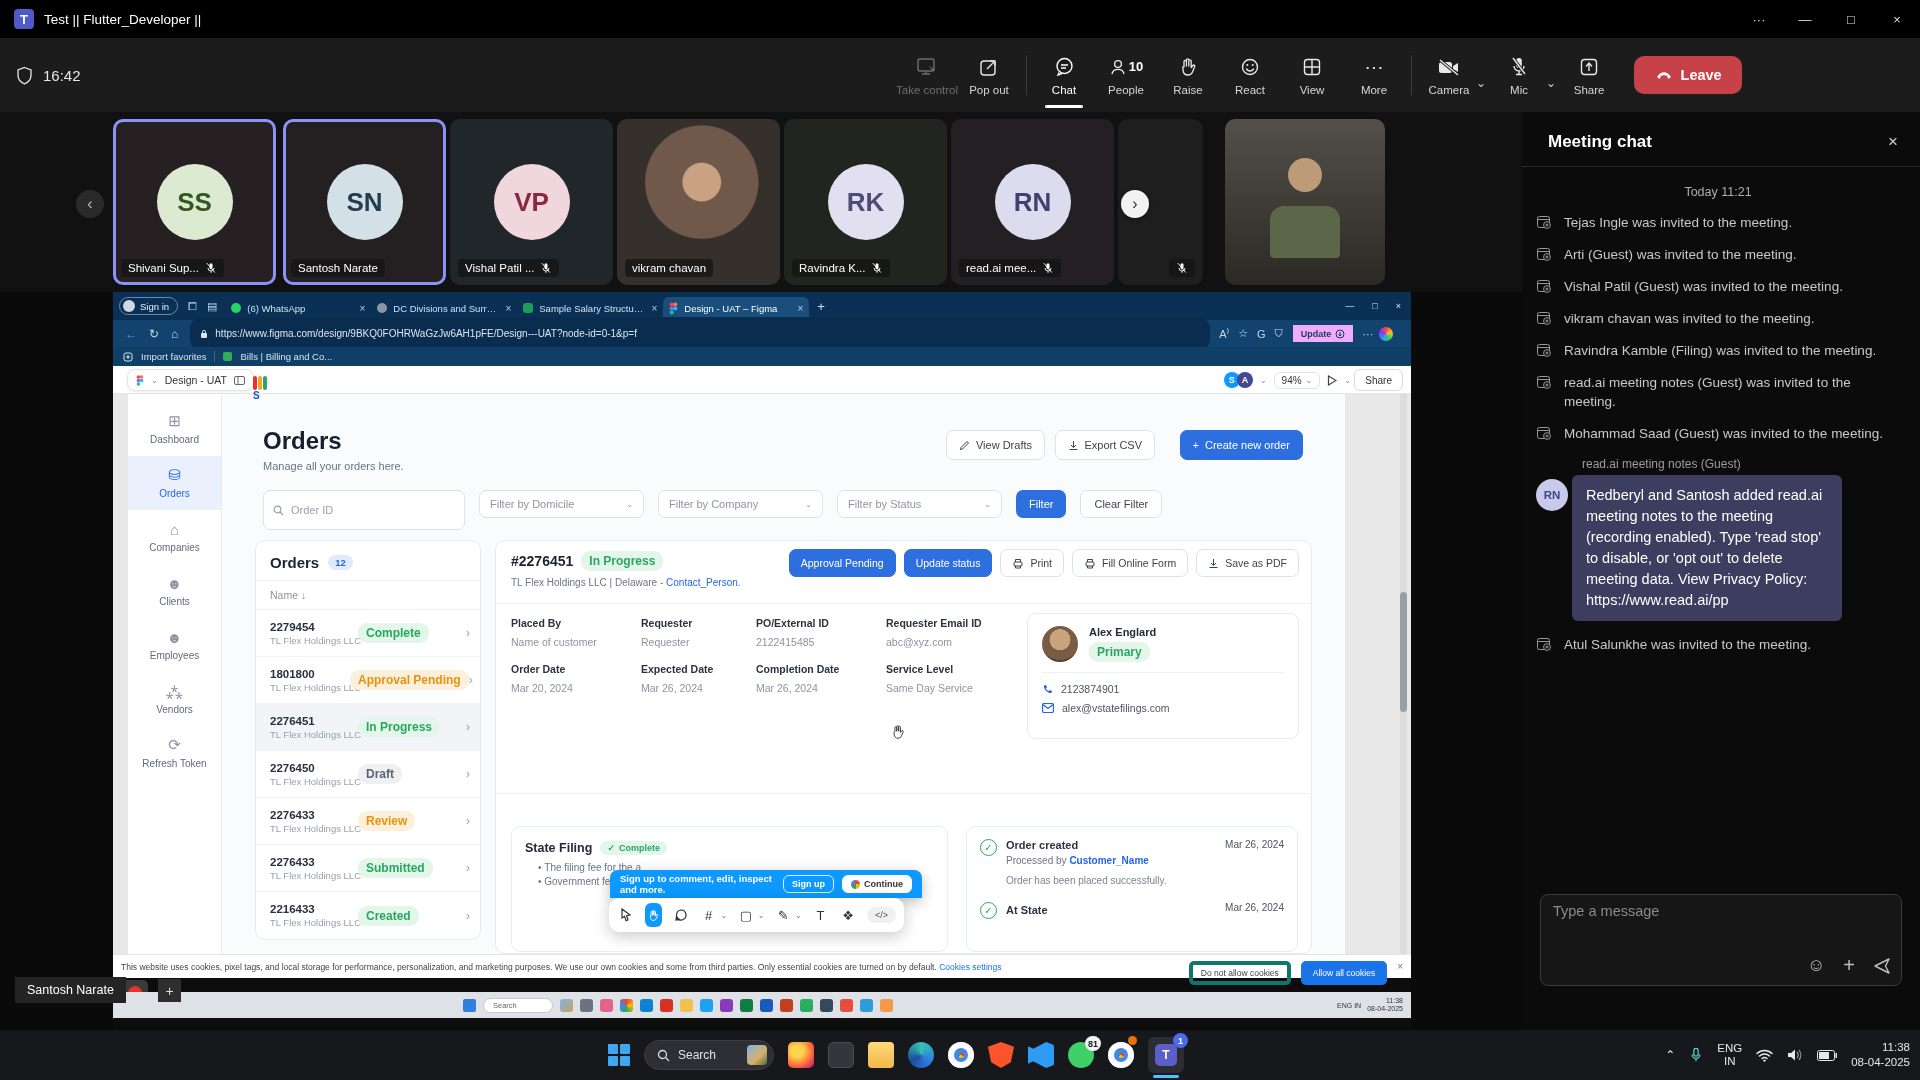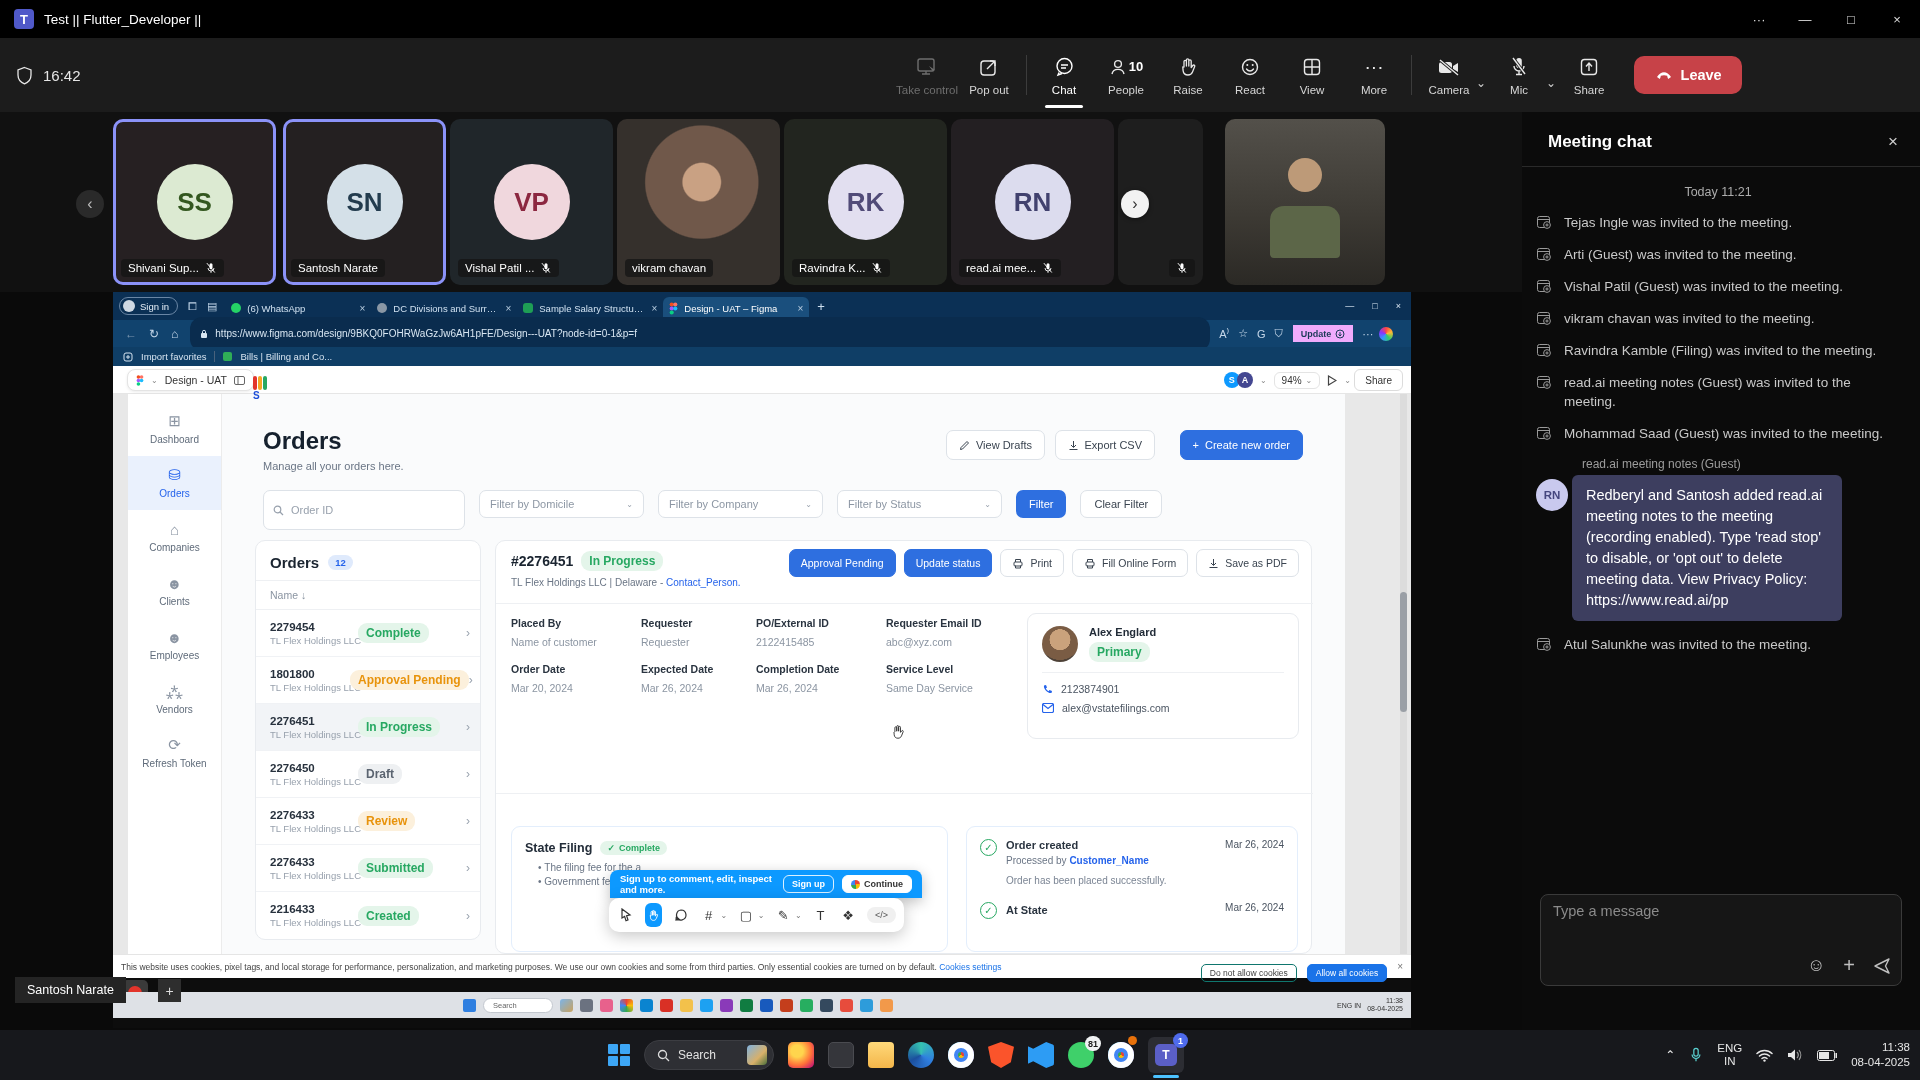--- a/index.html
+++ b/index.html
@@ -227,21 +227,21 @@
   .ftool.onblue { background:#0d99ff; color:#fff; border-radius:6px; }
   .fchev { font-size:8px; color:#777; margin-left:-7px; }
   .codetoggle { margin-left:auto; background:#f0f0f0; border-radius:10px; font-size:9px; color:#555;
     padding:3px 8px; }
 
   
   #cookie { position:absolute; left:0; top:662px; width:1298px; height:24px; background:#fff;
     border-top:1px solid #e5e5e5; display:flex; align-items:center; font-size:8.5px; color:#444;
     padding:0 8px; gap:10px; z-index:5; }
   #cookie a { color:#1a73e8; text-decoration:none; }
-  .ckbtn { border:1px solid #0f766e; border-radius:5px; padding:3px 8px; white-space:nowrap; font-size:8.5px;margin-top:12px; }
+  .ckbtn { border:4px solid #0f766e; border-radius:5px; padding:3px 8px; white-space:nowrap; font-size:8.5px;margin-top:12px; }
   .ckbtn.blue { background:#1a73e8; border-color:#1a73e8; color:#fff; }
 
   
   #innerbar { position:absolute; left:0; top:700px; width:1298px; height:26px; background:#dee1e6;
     display:flex; align-items:center; gap:7px; padding-left:350px; }
   .mini { width:13px; height:13px; border-radius:3px; flex:0 0 auto; }
   .minisearch { width:70px; height:15px; border-radius:8px; background:#fff; border:1px solid #c3c8cf;
     font-size:7.5px; color:#666; display:flex; align-items:center; padding-left:6px; gap:3px; }
   .innertray { position:absolute; right:8px; top:0; height:26px; display:flex; align-items:center; gap:6px;
     font-size:7px; color:#333; }

